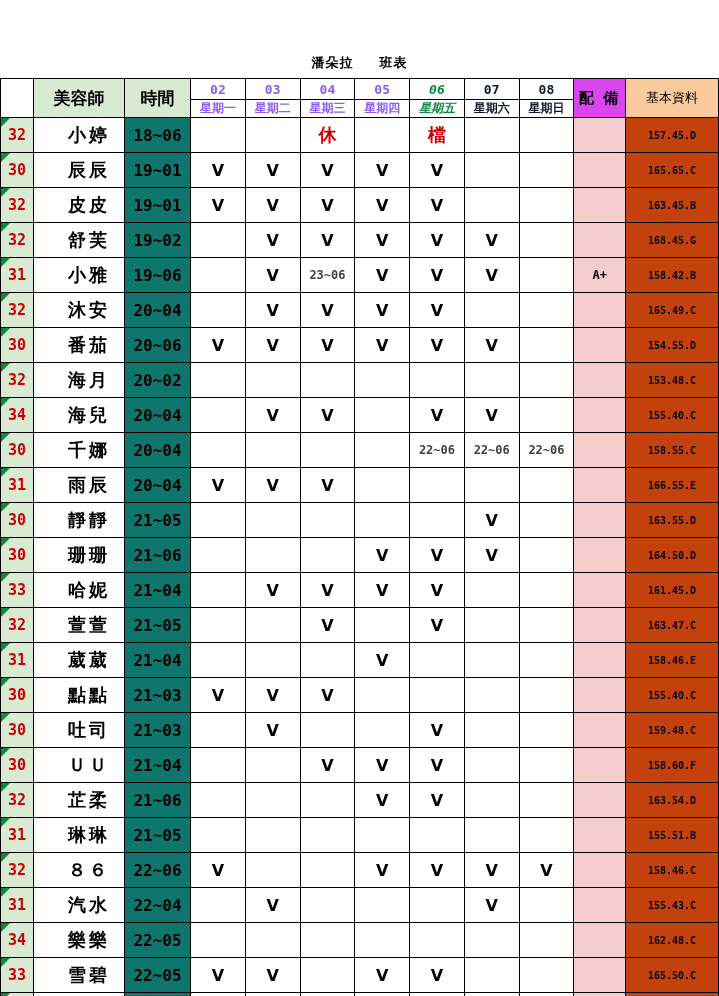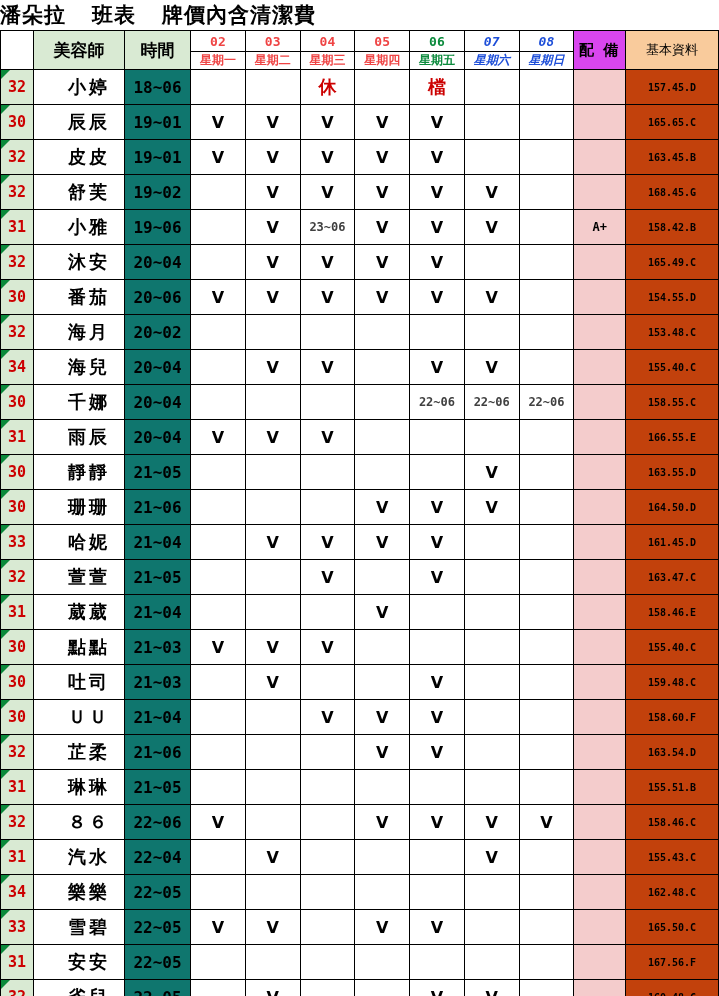--- a/index.html
+++ b/index.html
@@ -8,26 +8,27 @@
     background:#ffffff;
     font-family:"DejaVu Sans","Liberation Sans",sans-serif;
     color:#000;
   }
   .sheet{width:719px;box-sizing:border-box;padding:0;}
 
   
   .title-row{
     display:flex;
     align-items:center;
-    justify-content:flex-start;
+    justify-content:center;
     height:30px;
     gap:26px;
-    font-size:21px;
+    font-size:13px;
     font-weight:bold;
     letter-spacing:1px;
+    margin-top:48px;
   }
   .title-row span{white-space:nowrap;}
 
   
   table{
     border-collapse:collapse;
     width:719px;
     table-layout:fixed;
   }
   td,th{
@@ -73,23 +74,23 @@
     height:20px;
     font-size:13px;
     font-weight:bold;
     font-family:"DejaVu Sans Mono","Liberation Mono",monospace;
   }
   .day-bot{
     height:16px;
     font-size:12px;
     font-weight:bold;
   }
-  .d-black{color:#ef4444;}
-  .d-green{color:#0b8a3c;}
-  .d-red{color:#1d4ed8;font-style:italic;}
+  .d-black{color:#8b5cf6;}
+  .d-green{color:#0b8a3c;font-style:italic;}
+  .d-red{color:#0f172a;}
 
   
   td.num{
     background:#d9ead3;
     color:#cc0000;
     font-weight:bold;
     font-size:15px;
     font-family:"DejaVu Sans Mono","Liberation Mono",monospace;
     position:relative;
     margin-left:13px;
@@ -143,21 +144,20 @@
   }
 </style>
 </head>
 <body>
 
 <div class="sheet">
 
   <div class="title-row">
     <span>潘朵拉</span>
     <span>班表</span>
-    <span>牌價內含清潔費</span>
   </div>
 
   <table>
     <colgroup>
       <col class="c-num">
         <col class="c-name">
         <col class="c-time">
       <col class="c-day">
         <col class="c-day">
         <col class="c-day">

